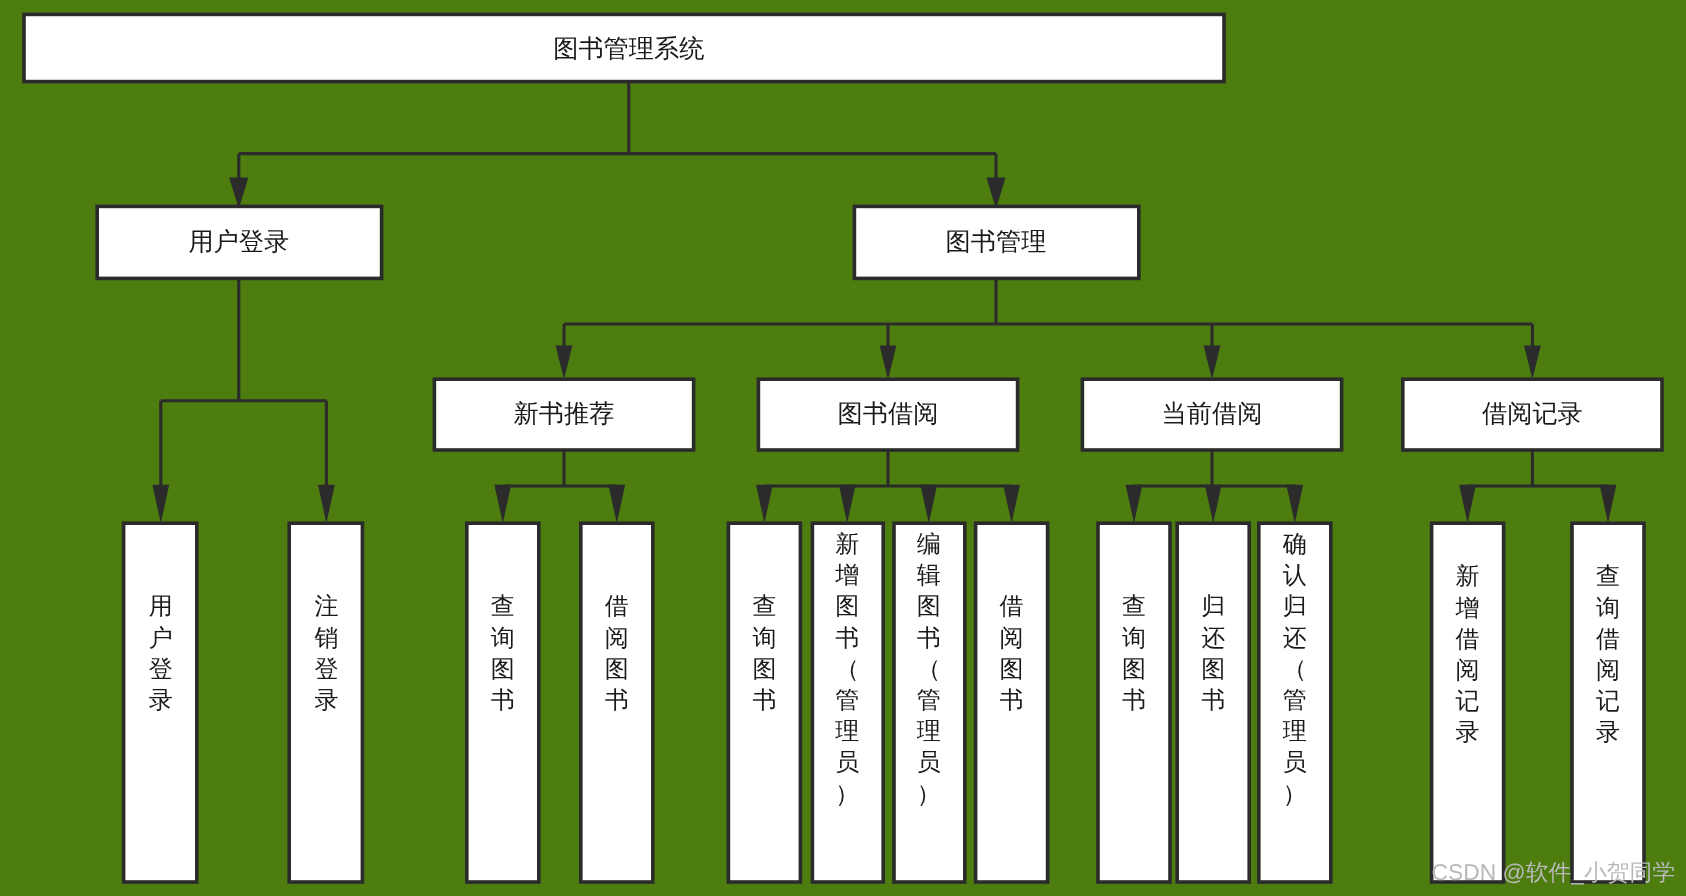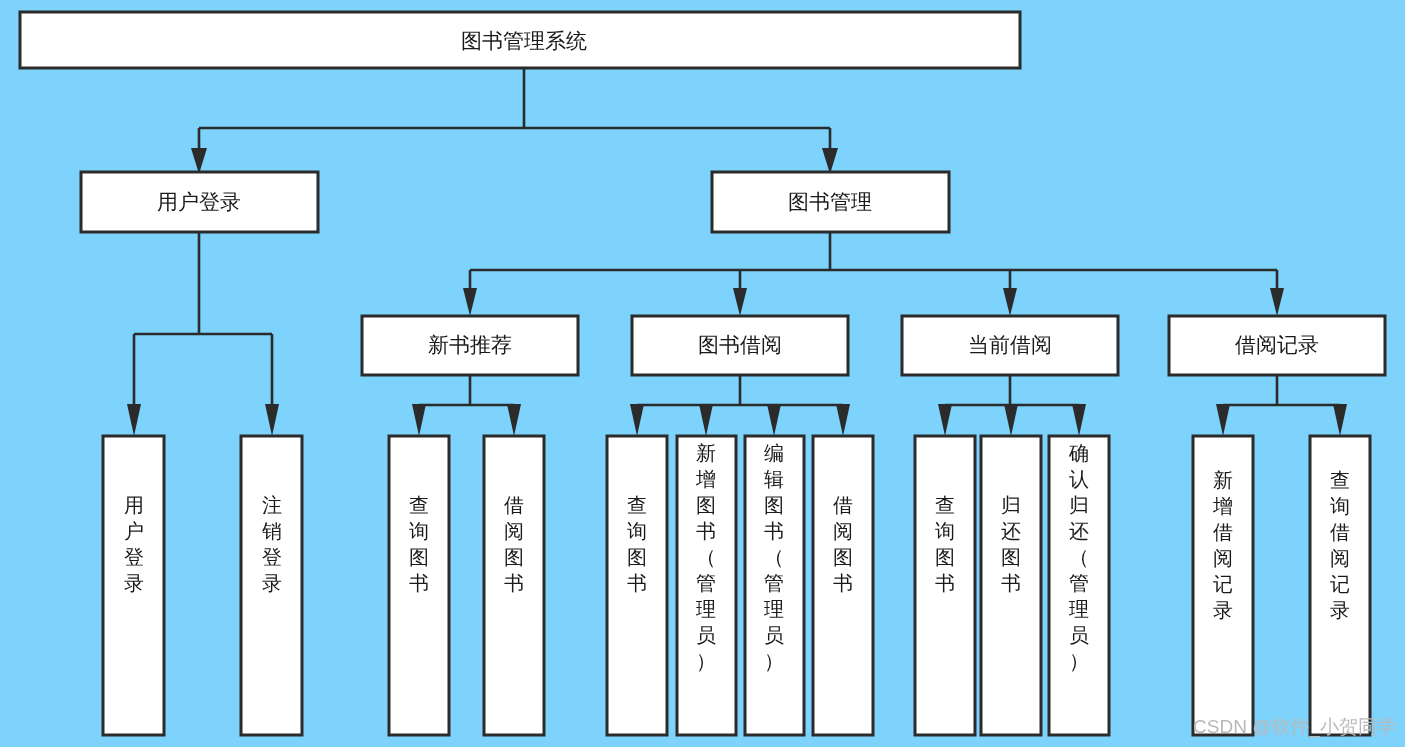--- a/index.html
+++ b/index.html
@@ -8,21 +8,21 @@
     padding: 0;
     background: #ffffff;
   }
   body {
     font-family: "Liberation Sans", "DejaVu Sans", sans-serif;
   }
   #diagram-root {
     position: relative;
     width: 1405px;
     height: 747px;
-    background: #7dd3fc;
+    background: #4d7c0f;
     overflow: hidden;
   }
   svg.diagram-canvas {
     position: absolute;
     left: 0;
     top: 0;
     width: 1405px;
     height: 747px;
     display: block;
   }

